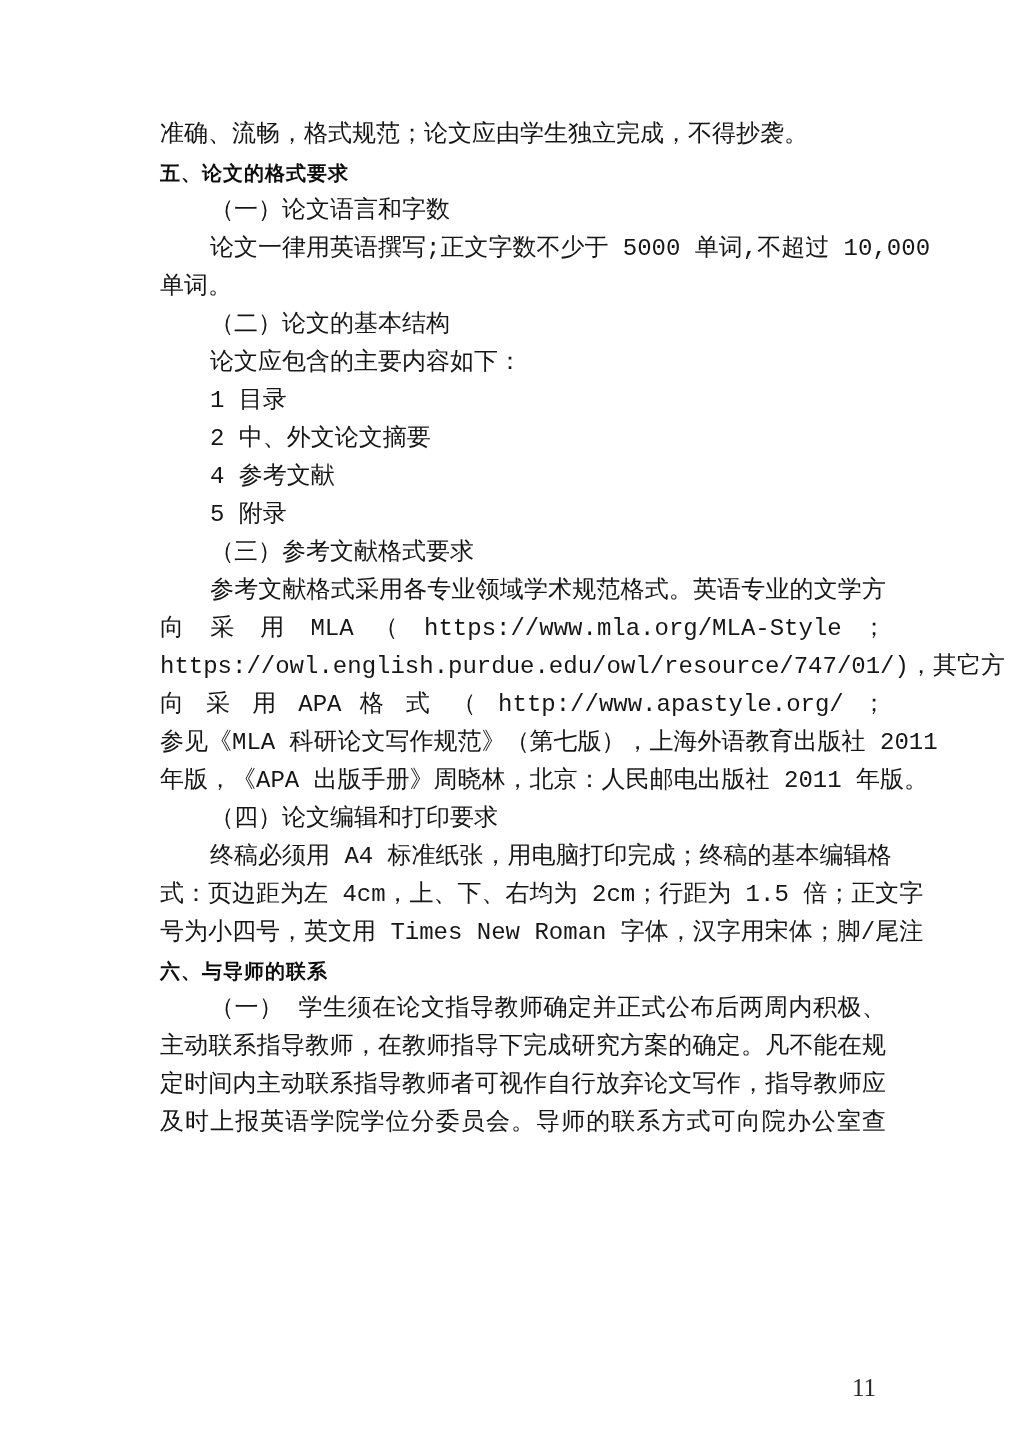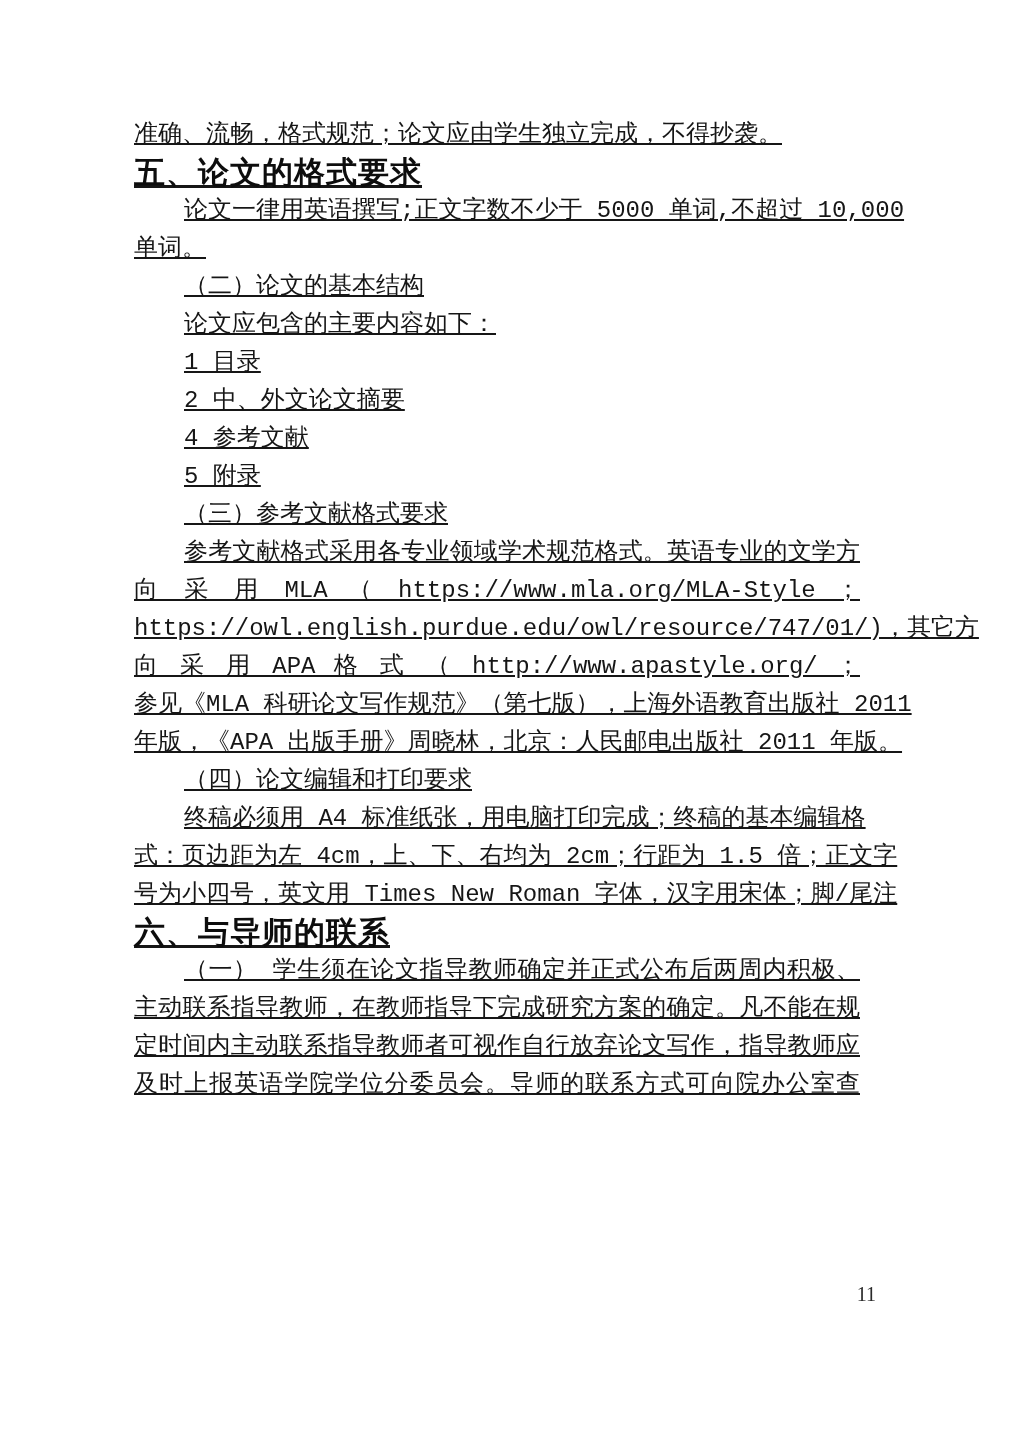--- a/index.html
+++ b/index.html
@@ -7,64 +7,64 @@
     position: relative;
     width: 1024px;
     height: 1447px;
     background: #ffffff;
     overflow: hidden;
     color: #161616;
     font-family: "Liberation Serif", "DejaVu Serif", serif;
   }
   .content {
     position: absolute;
-    left: 134px;
+    left: 160px;
     top: 116px;
     width: 726px;
-    text-decoration: underline;
   }
   .line {
     height: 38px;
     line-height: 38px;
     font-size: 24px;
     white-space: nowrap;
     font-family: "Liberation Mono", "DejaVu Serif", serif; 
     color: #161616;
   }
   .ind { padding-left: 50px; }
   .j {
     text-align: justify;
     text-align-last: justify;
   }
   .h {
     font-family: "Liberation Sans", "DejaVu Sans", sans-serif;
     font-weight: bold;
-    font-size: 31px;
+    font-size: 20px;
     letter-spacing: 1px;
     color: #0d0d0d;
   }
   .pageno {
     position: absolute;
-    top: 1280px;
+    top: 1374px;
     left: 820px;
     width: 56px;
     text-align: right;
-    font-size: 20px;
+    font-size: 25px;
     line-height: 28px;
     color: #2a2a2a;
     font-family: "Liberation Serif", "DejaVu Serif", serif;
   }
 </style>
 </head>
 <body>
 
 <div class="page">
   <div class="content">
     <div class="line">准确、流畅，格式规范；论文应由学生独立完成，不得抄袭。</div>
     <div class="line h">五、论文的格式要求</div>
+    <div class="line ind">（一）论文语言和字数</div>
     <div class="line ind j">论文一律用英语撰写;正文字数不少于 5000 单词,不超过 10,000</div>
     <div class="line">单词。</div>
     <div class="line ind">（二）论文的基本结构</div>
     <div class="line ind">论文应包含的主要内容如下：</div>
     <div class="line ind">1 目录</div>
     <div class="line ind">2 中、外文论文摘要</div>
     <div class="line ind">4 参考文献</div>
     <div class="line ind">5 附录</div>
     <div class="line ind">（三）参考文献格式要求</div>
     <div class="line ind j">参考文献格式采用各专业领域学术规范格式。英语专业的文学方</div>

